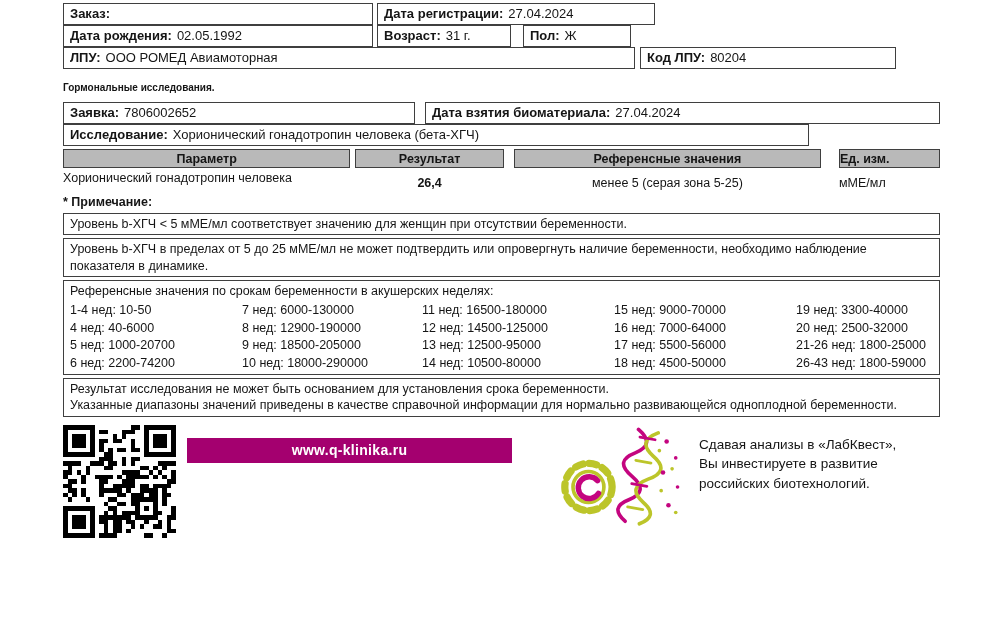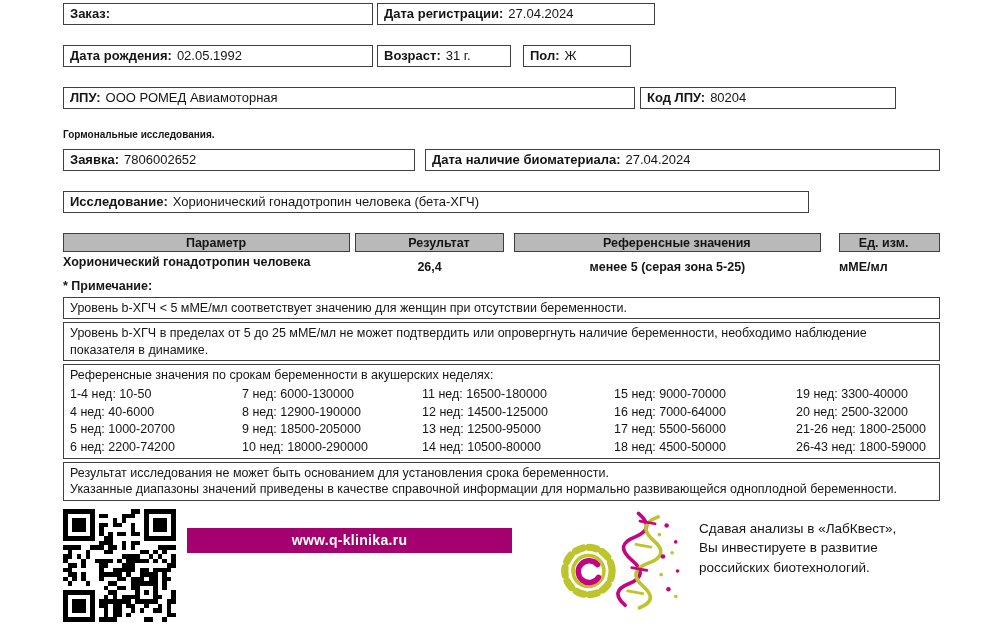--- a/index.html
+++ b/index.html
@@ -3,36 +3,36 @@
 <meta charset="utf-8">
 <style>
   * { box-sizing: border-box; }
   html,body { margin:0; padding:0; }
   body {
     width:1000px; height:624px; overflow:hidden;
     background:#ffffff; color:#151515;
     font-family:"Liberation Sans", sans-serif;
   }
   .page { position:relative; padding:3px 60px 0 63px; width:1000px; }
-  .row { display:flex; margin-bottom:20px; }
+  .row { display:flex; margin-bottom:0; }
   .fbox {
     border:1px solid #3f3f3f; padding:2px 6px; height:22px;
     font-size:13px; white-space:nowrap; overflow:hidden; background:#fff;
   }
   .lbl { font-weight:bold; }
   .val { margin-left:5px; }
   .section-title { font-size:10px; font-weight:bold; margin:13px 0 9px 0; }
   
   .thead { display:flex; margin-top:3px; }
   .th {
     background:#b9b9b9; border:1px solid #3f3f3f; height:19px;
-    font-size:12.5px; font-weight:bold; text-align:center; padding-top:2px;padding-left:19px;
+    font-size:12.5px; font-weight:bold; text-align:center; padding-top:2px;
   }
   .tbody { display:flex; margin-top:3px; }
-  .td { font-size:12.5px;font-weight:bold; }
+  .td { font-size:12.5px; }
   .c1 { width:290px; }
   .c2 { width:150px; margin-left:5px; text-align:center; }
   .c3 { width:310px; margin-left:10px; text-align:center; }
   .c4 { width:102px; margin-left:18px; text-align:left; }
   .param-line { line-height:1.2; }
   .result-val { font-weight:bold; padding-top:5px; }
   .ref-val, .unit-val { padding-top:5px; }
   .note-label { font-size:12.5px; font-weight:bold; margin:5px 0 4px 0; }
   .nbox {
     border:1px solid #3f3f3f; padding:2px 6px; font-size:12.5px;
@@ -41,21 +41,21 @@
   .weeks-title { margin-bottom:3px; }
   .weeks-grid { display:grid; grid-template-columns:172px 180px 192px 182px auto; line-height:1.4; }
   .wcol div { white-space:nowrap; }
   
   .footer { display:flex; align-items:flex-start; margin-top:8px; }
   .qr-wrap { width:113px; height:113px; flex:0 0 113px; }
   .qr-wrap svg { width:113px; height:113px; display:block; }
   .qr-text-block { width:330px; margin-left:11px; }
   .qr-lines { font-size:15.5px; font-weight:bold; line-height:1.35; padding-top:2px; }
   .banner {
-    margin-top:19px; width:325px; height:25px; background:#a4006f;
+    margin-top:13px; width:325px; height:25px; background:#a4006f;
     color:#fff; font-weight:bold; font-size:14px; text-align:center;
     line-height:25px; letter-spacing:.3px; cursor:pointer;
   }
   .dna-wrap { margin-left:42px; margin-top:2px; flex:0 0 130px; }
   .right-text { margin-left:10px; font-size:13.5px; line-height:1.45; padding-top:10px; }
 </style>
 </head>
 <body>
 
 <div class="page">
@@ -90,21 +90,21 @@
     </div>
   </div>
 
   <div class="section-title">Гормональные исследования.</div>
 
   <div class="row">
     <div class="fbox" style="width:352px">
       <span class="lbl">Заявка:</span><span class="val">7806002652</span>
     </div>
     <div class="fbox" style="width:515px;margin-left:10px">
-      <span class="lbl">Дата наличие биоматериала:</span><span class="val">27.04.2024</span>
+      <span class="lbl">Дата взятия биоматериала:</span><span class="val">27.04.2024</span>
     </div>
   </div>
 
 
   <div class="row">
     <div class="fbox" style="width:746px">
       <span class="lbl">Исследование:</span><span class="val">Хорионический гонадотропин человека (бета-ХГЧ)</span>
     </div>
   </div>
 

